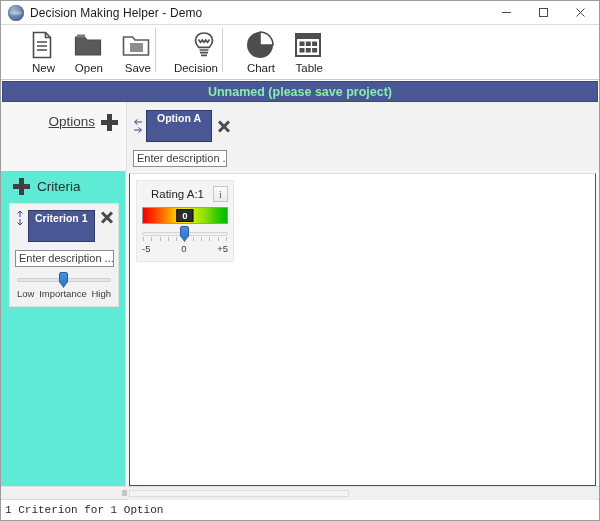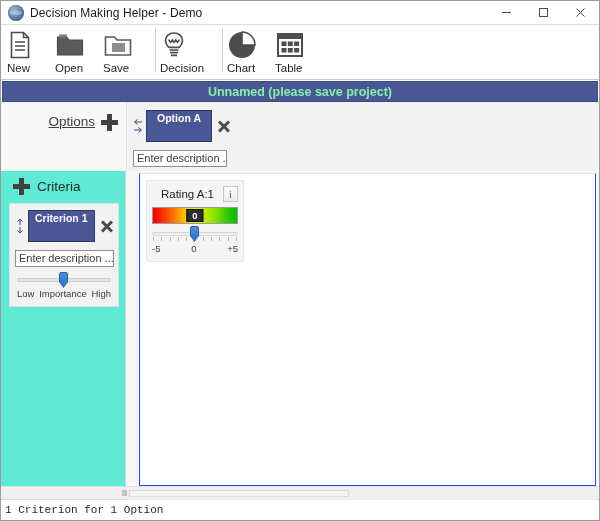--- a/index.html
+++ b/index.html
@@ -68,21 +68,21 @@
     height: 56px; flex: 0 0 56px;
     background: #ffffff;
     border-top: 1px solid #dcdcdc;
     border-bottom: 1px solid #c9c9c9;
     display: flex; align-items: flex-start;
     padding-left: 6px;
   }
   .tb-btn {
     width: 48px; height: 54px;
     display: flex; flex-direction: column;
-    align-items: flex-start; justify-content: flex-start;
+    align-items: flex-end; justify-content: flex-start;
     padding-top: 4px;
     cursor: default;
   }
   .tb-ico { height: 32px; display: flex; align-items: center; justify-content: center; }
   .tb-lbl { font-size: 11.5px; color: #1f1f1f; margin-top: 1px; }
   .tb-sep {
     width: 1px; height: 44px; background: #d2d2d2;
     margin: 3px 4px 0 4px;
   }
 
@@ -194,21 +194,21 @@
   }
   .criteria-hdr .plus-btn { margin-right: 7px; }
   .criteria-hdr-text { font-size: 13.5px; color: #2b2b2b; }
 
   .criterion-card {
     margin: 2px 6px 0 8px;
     background: #f2f2f2;
     border: 1px solid #e0e0e0;
     padding: 6px 5px 7px 5px;
   }
-  .crit-head { display: flex; align-items: center; }
+  .crit-head { display: flex; }
   .arrows-ud {
     width: 10px; display: flex; flex-direction: column;
     margin-right: 3px; color: #35477e;
   }
   .arrows-ud svg { display: block; }
 
   .slider-wrap { margin-top: 11px; padding: 0 2px; }
   .slider-track {
     position: relative; height: 4px; background: #e4e4e4;
     border: 1px solid #cfcfcf; border-radius: 2px;
@@ -225,21 +225,21 @@
     display: flex; justify-content: space-between;
     margin-top: 6px; font-size: 9.5px; color: #3a3a3a;
   }
 
   
   .ratings-panel {
     flex: 1 1 auto;
     background: #ffffff;
     border: 1px solid #1d4ed8;
     border-top: 1px solid #dddddd;
-    margin: 2px 3px 0 13px;
+    margin: 2px 3px 0 3px;
     padding: 6px 7px 0 6px;
     overflow: hidden;
   }
   .rating-card {
     width: 98px;
     background: #f4f4f4;
     border: 1px solid #e8e8e8;
     padding: 5px 5px 7px 5px;
   }
   .rating-head { display: flex; align-items: center; justify-content: space-between; }

